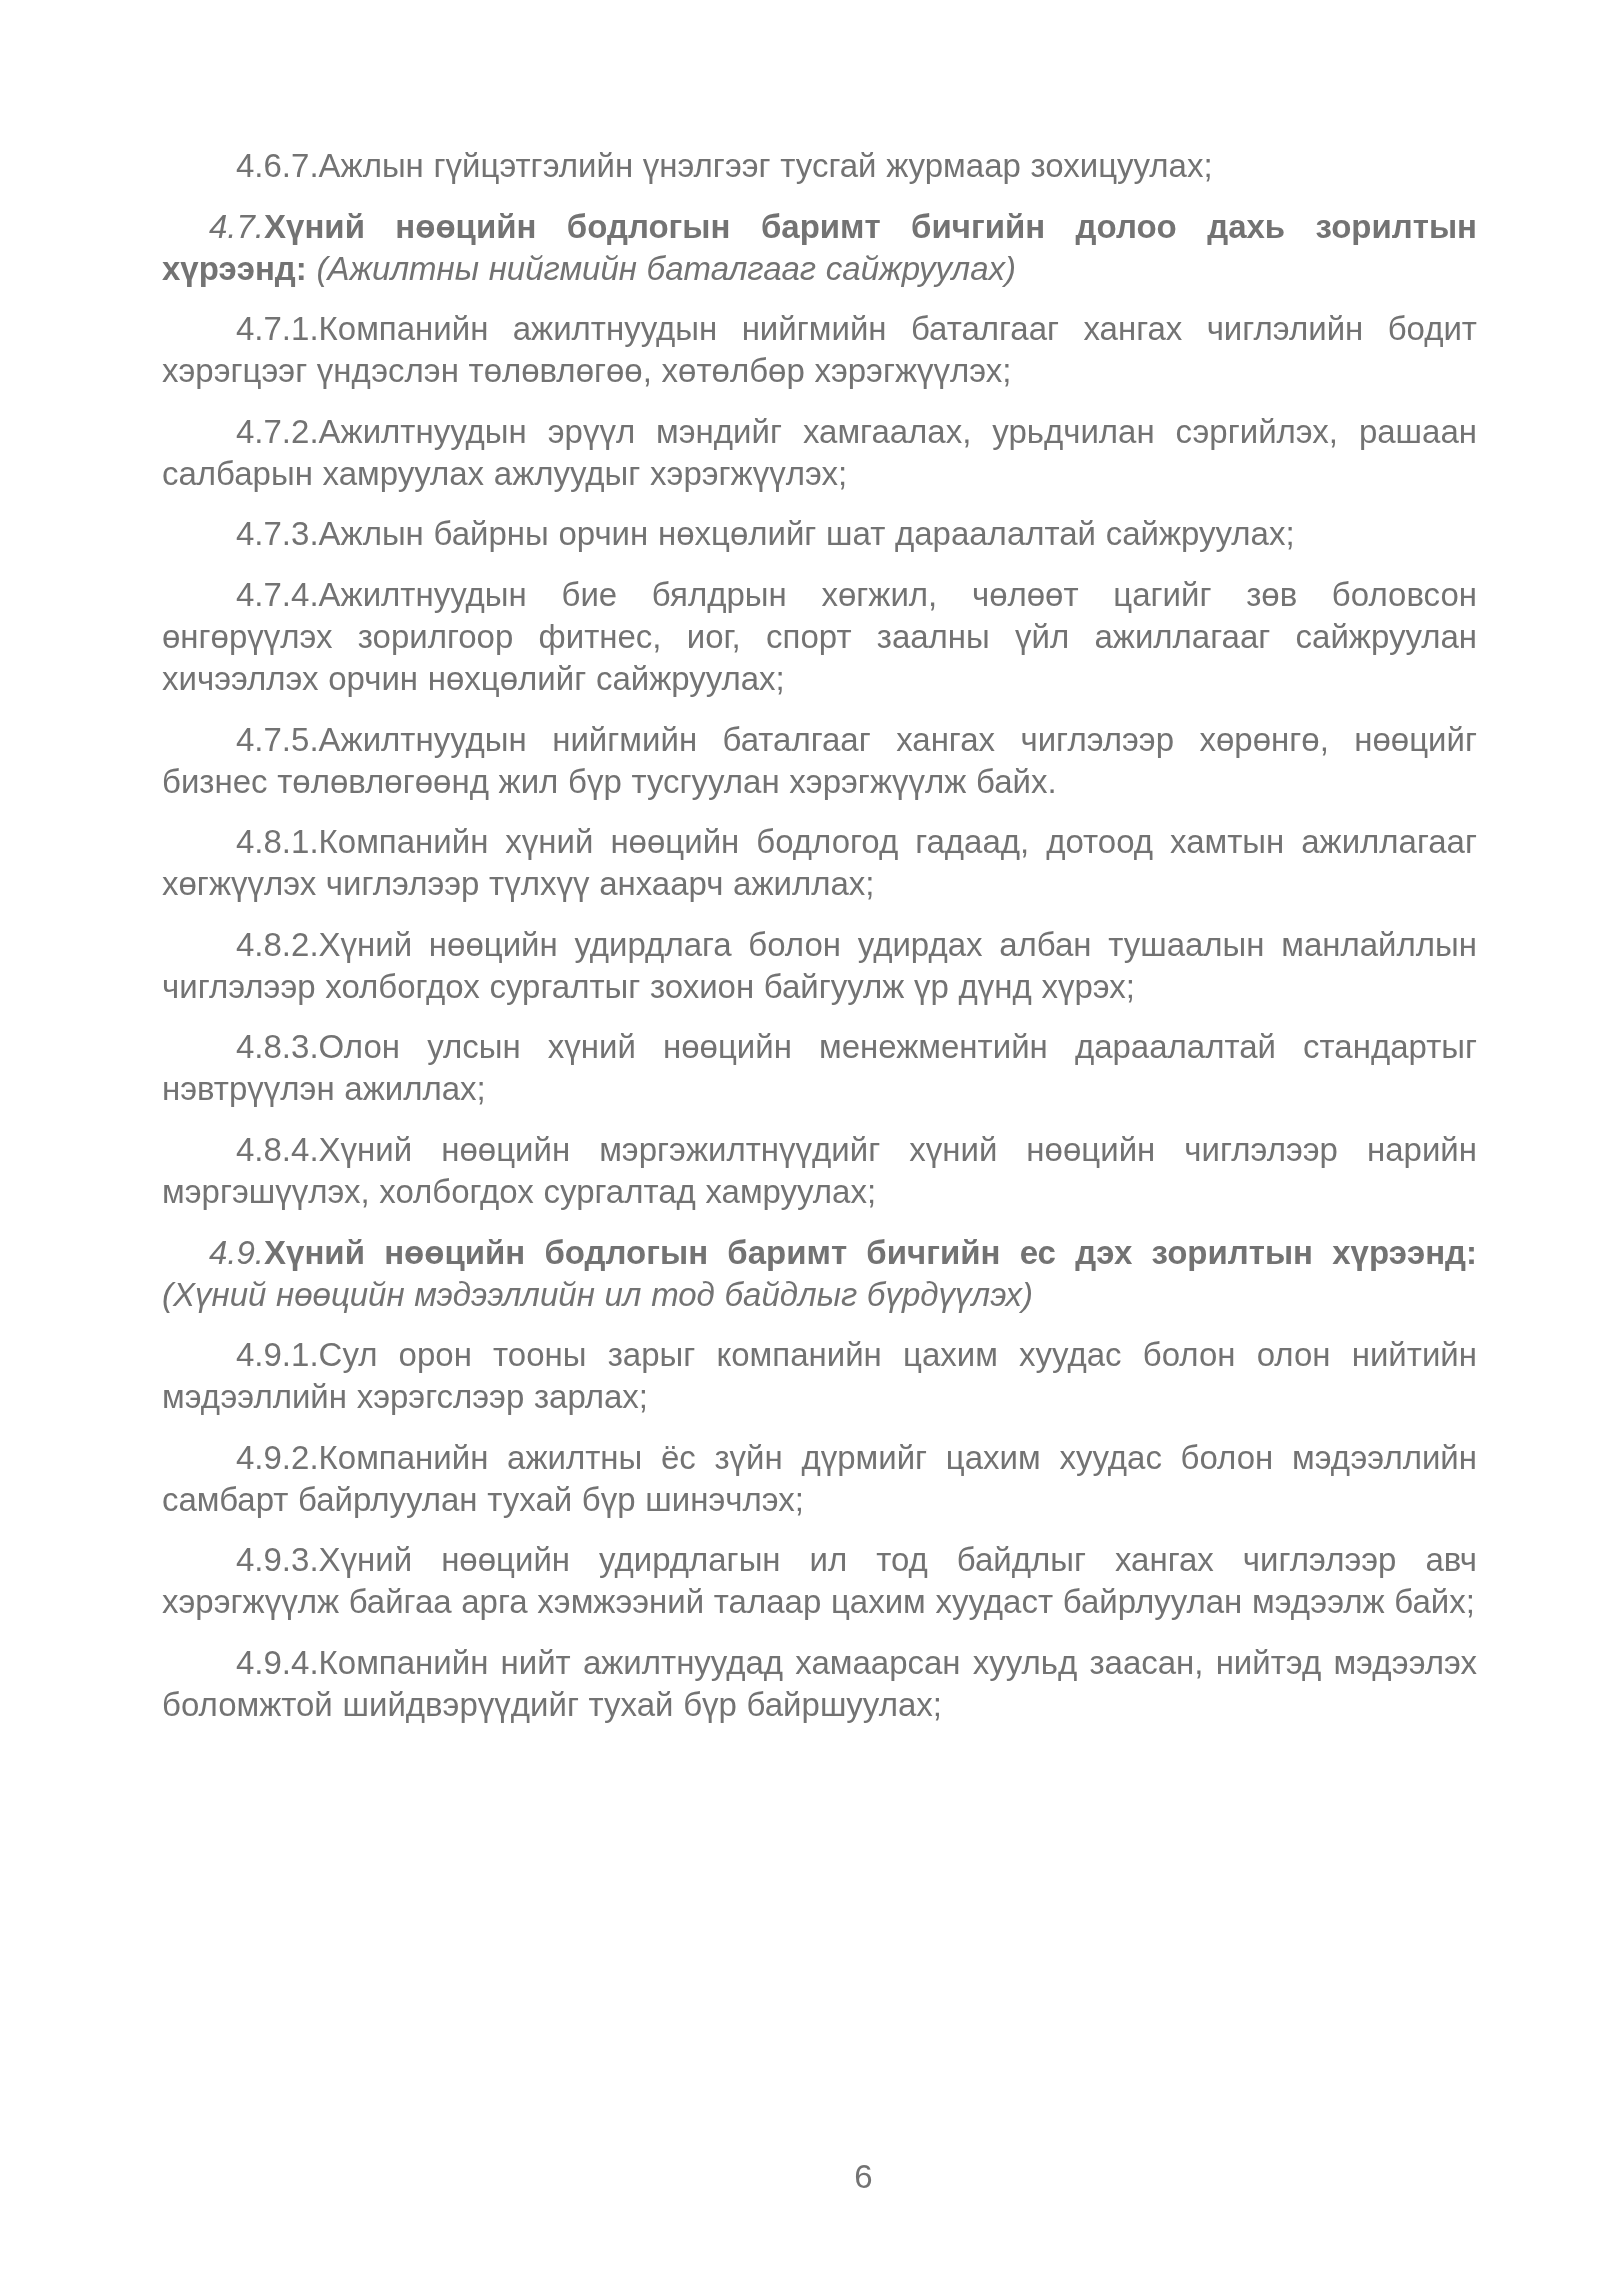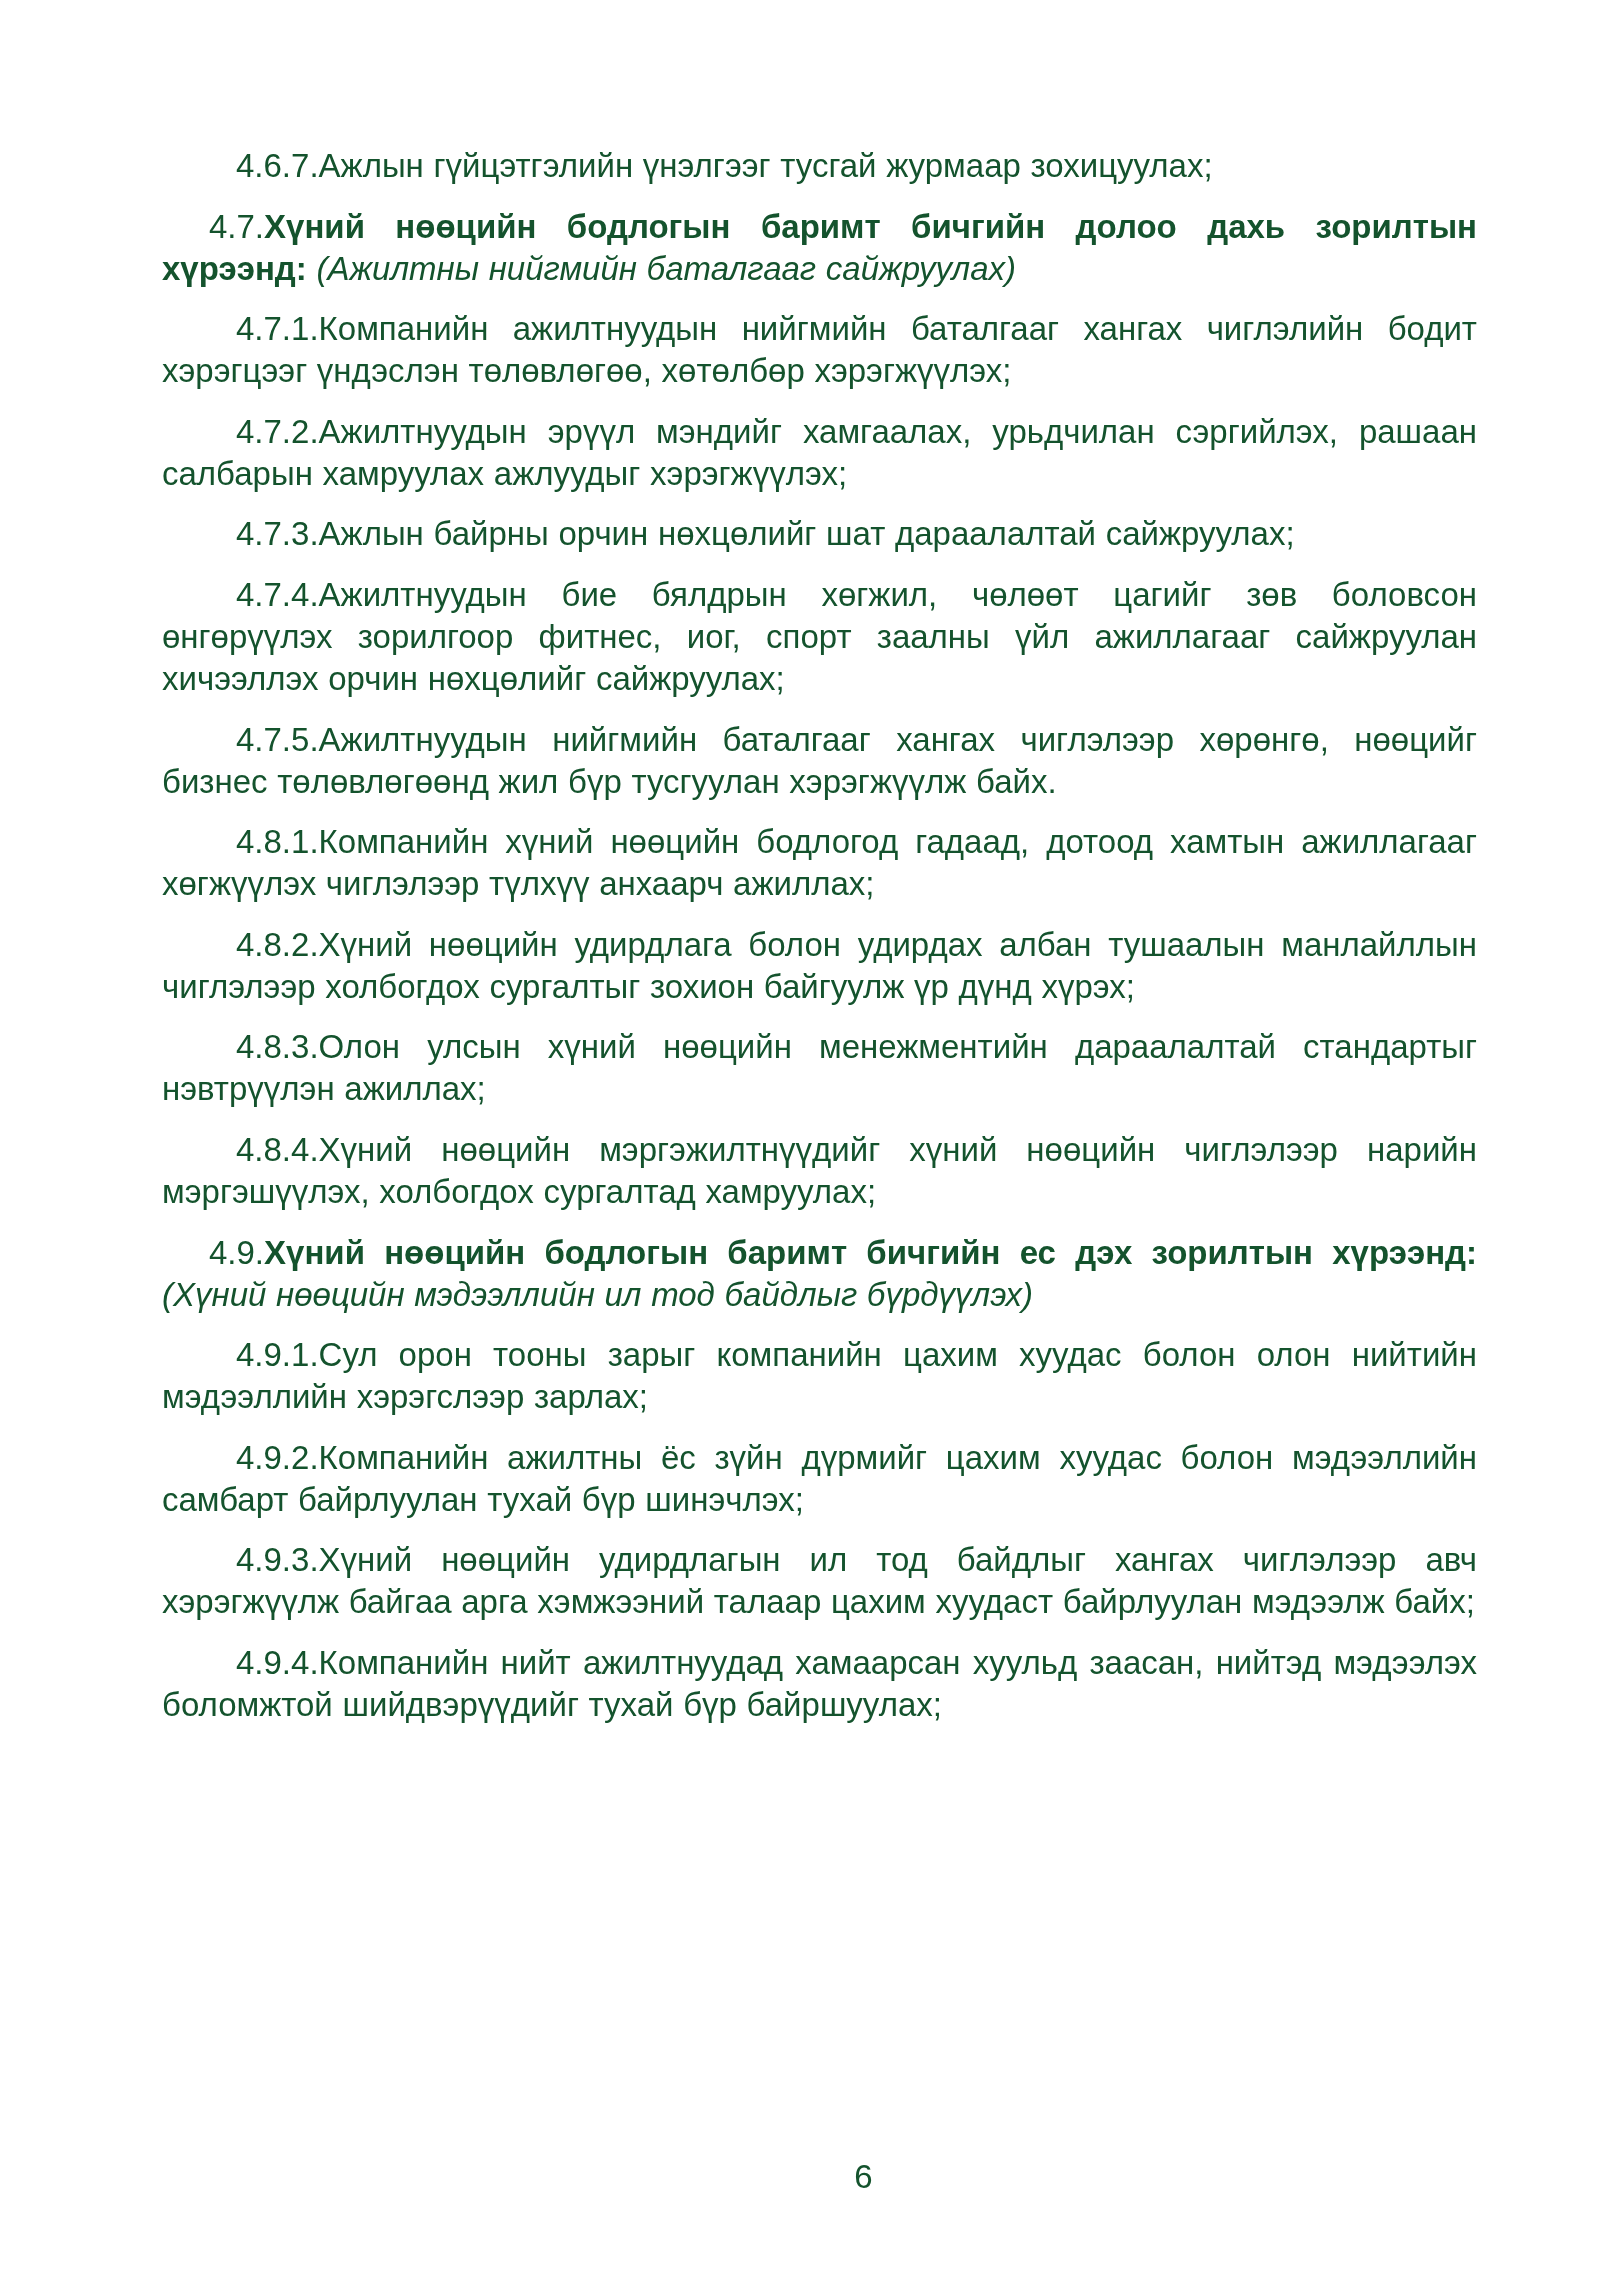--- a/index.html
+++ b/index.html
@@ -5,21 +5,21 @@
   html, body {
     margin: 0;
     padding: 0;
     background: #ffffff;
   }
   .page {
     position: relative;
     width: 1621px;
     height: 2293px;
     background: #ffffff;
-    color: #14532d;
+    color: #737373;
     font-family: "Liberation Sans", sans-serif;
     overflow: hidden;
   }
   .content {
     position: absolute;
     left: 162px;
     top: 145px;
     width: 1315px;
   }
   .para {
@@ -34,20 +34,21 @@
   }
   .para.body {
     text-indent: 74px;
   }
   .para.heading {
     text-indent: 47px;
     font-weight: normal;
   }
   .para.heading .h-num {
     font-weight: normal;
+    font-style: italic;
   }
   .para.heading .h-title {
     font-weight: bold;
   }
   .para.heading .h-subtitle {
     font-weight: normal;
     font-style: italic;
   }
   .footer {
     position: absolute;

